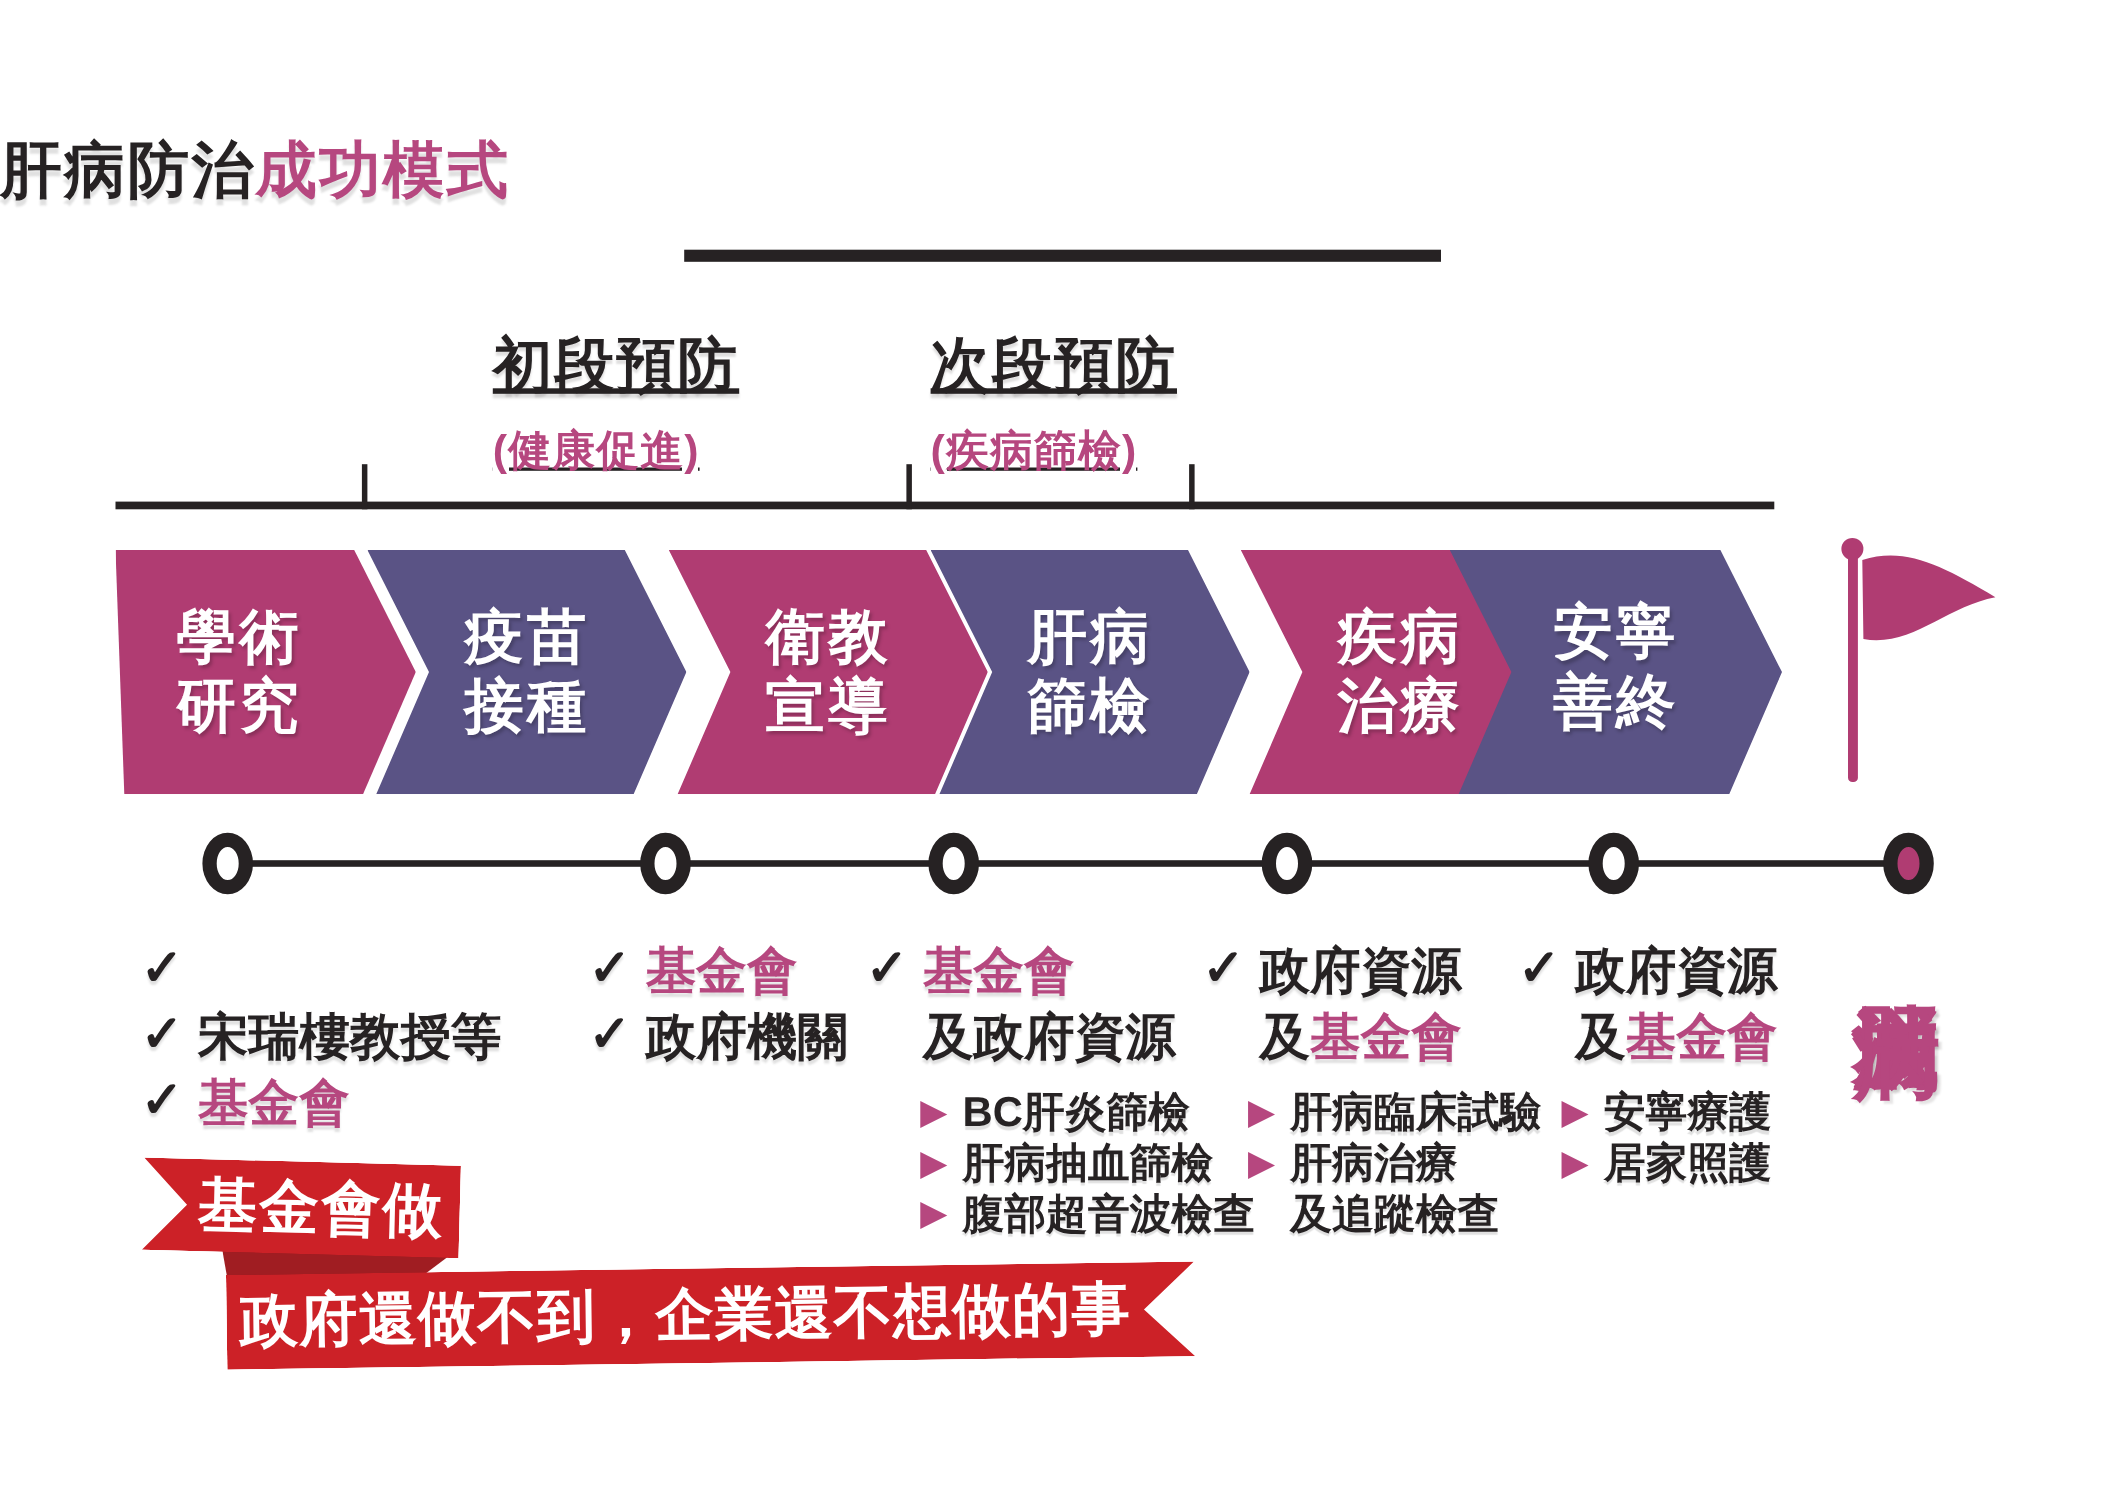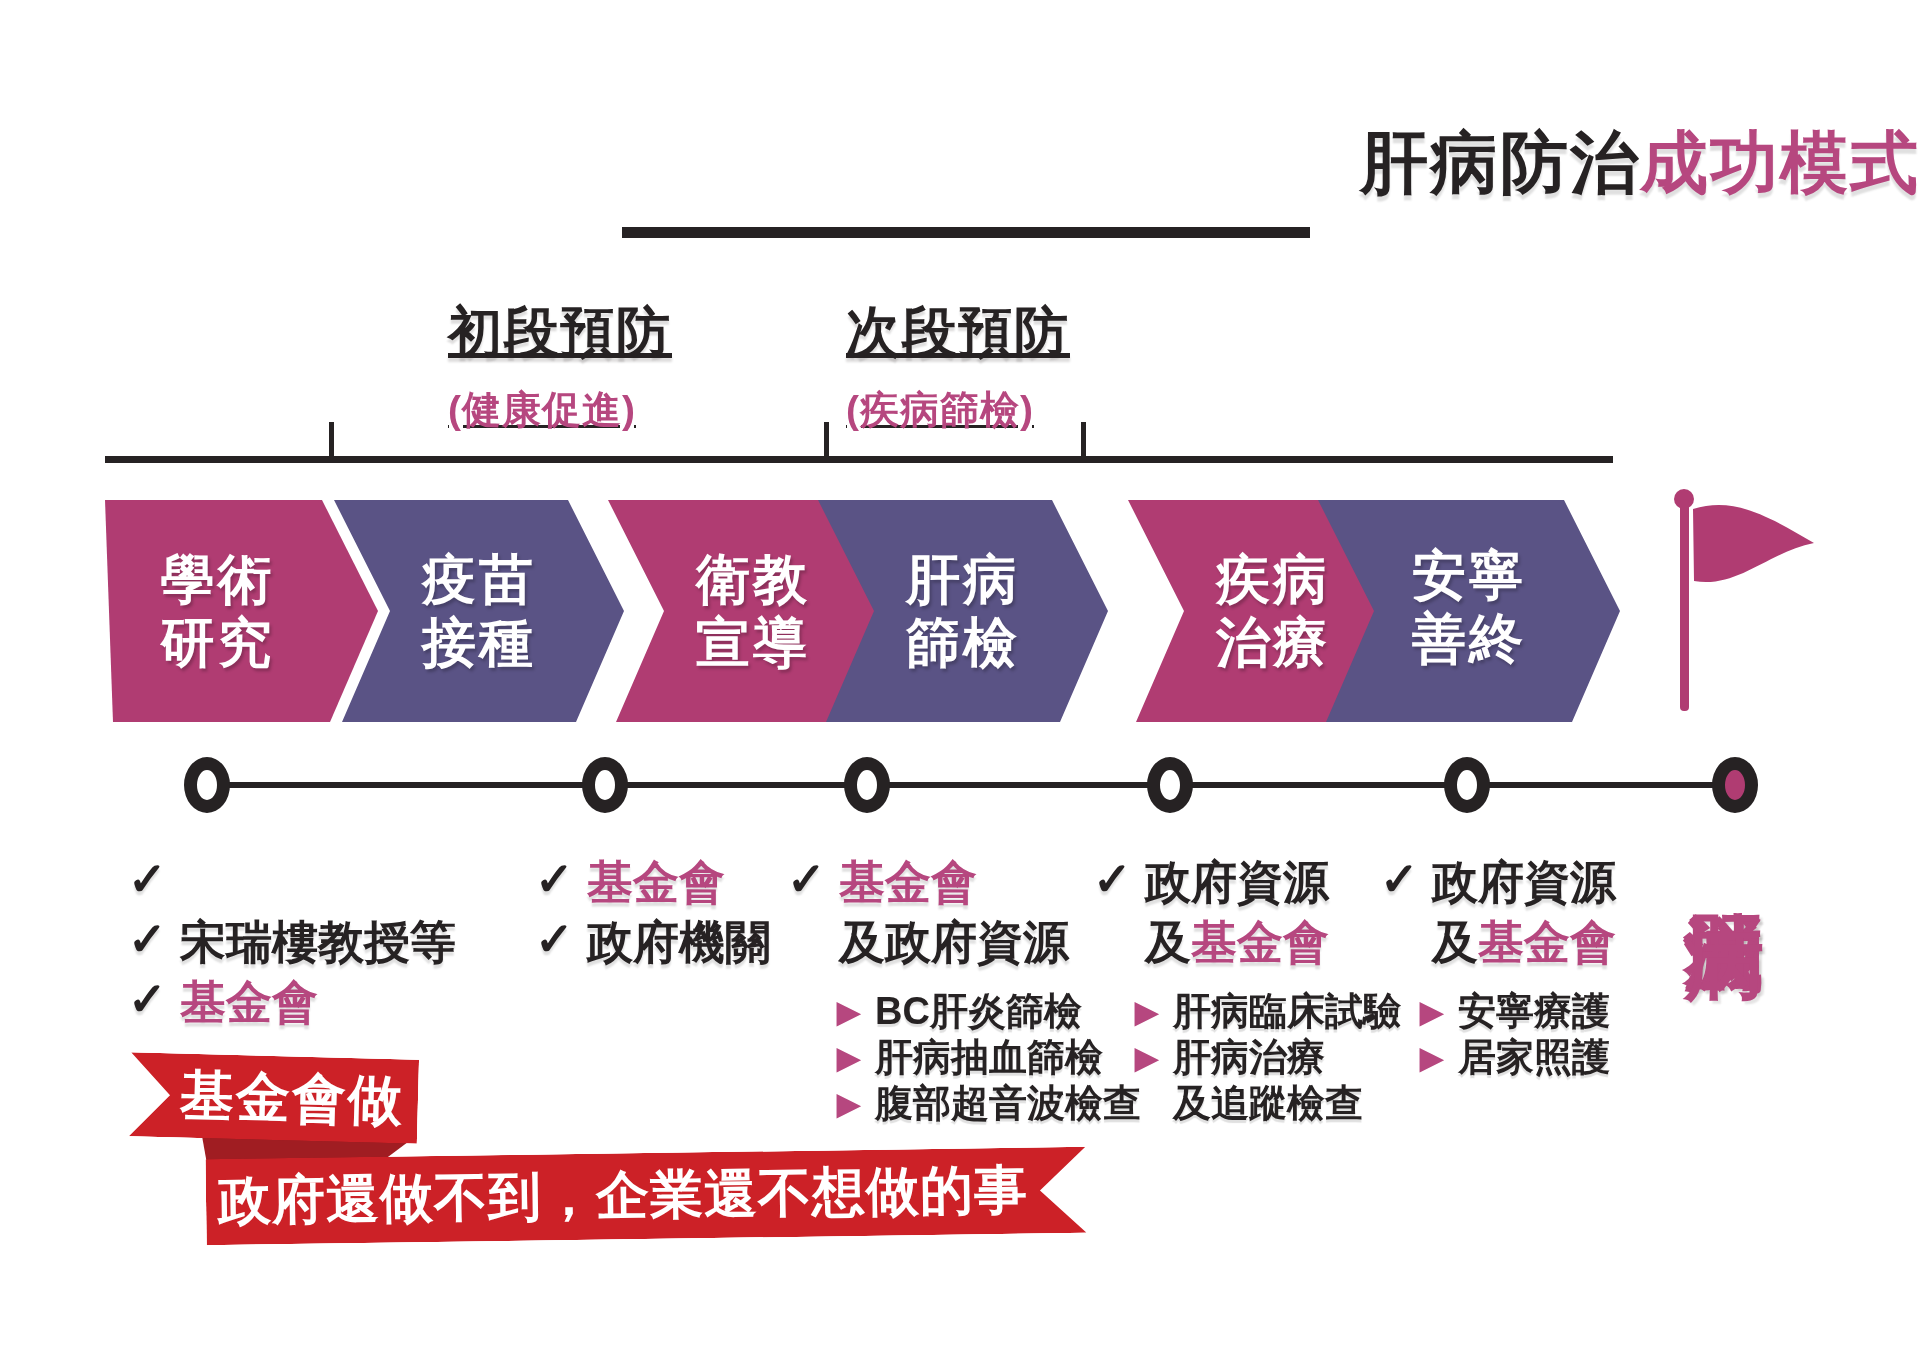--- a/index.html
+++ b/index.html
@@ -5,22 +5,22 @@
   :root{
     --magenta:#b03c72; --purple:#5a5385; --accent:#b6477f;
     --red:#cc2127; --red-dark:#a01d22; --ink:#262223;
   }
   *{margin:0;padding:0;box-sizing:border-box;}
   html,body{background:#ffffff;}
   body{font-family:"Liberation Sans", sans-serif; font-weight:bold; color:var(--ink);}
   .canvas{position:relative;width:1920px;height:1362px;background:#fff;overflow:hidden;}
 
   
-  .title{position:absolute;left:0;top:118px;width:1920px;text-align:right;
-         font-size:68px;letter-spacing:2px;white-space:nowrap;
+  .title{position:absolute;left:0;top:118px;width:1920px;text-align:left;
+         font-size:56px;letter-spacing:2px;white-space:nowrap;
          text-shadow:0 5px 2px rgba(38,34,35,.14);}
   .title .t-accent{color:var(--accent);}
   .title-underline{position:absolute;left:622px;top:227px;width:688px;height:11px;background:var(--ink);}
 
   
   .stage{position:absolute;top:296px;transform:translateX(-50%);text-align:left;white-space:nowrap;text-decoration:underline;}
   .stage-main{font-size:54px;letter-spacing:2px;text-shadow:0 4px 2px rgba(38,34,35,.15);}
   .stage-sub{margin-top:14px;font-size:39px;color:var(--accent);letter-spacing:1px;}
 
   
@@ -102,21 +102,21 @@
     <span>研究</span>
   </div>
   <div class="chev mid pur" style="left:334px;width:294px">
     <span>疫苗</span>
     <span>接種</span>
   </div>
   <div class="chev mid mag" style="left:608px;width:294px">
     <span>衛教</span>
     <span>宣導</span>
   </div>
-  <div class="chev mid pur" style="left:818px;width:294px">
+  <div class="chev mid pur" style="left:846px;width:294px">
     <span>肝病</span>
     <span>篩檢</span>
   </div>
   <div class="chev mid mag" style="left:1128px;width:294px">
     <span>疾病</span>
     <span>治療</span>
   </div>
   <div class="chev last pur" style="left:1318px;width:306px">
     <span>安寧</span>
     <span>善終</span>

